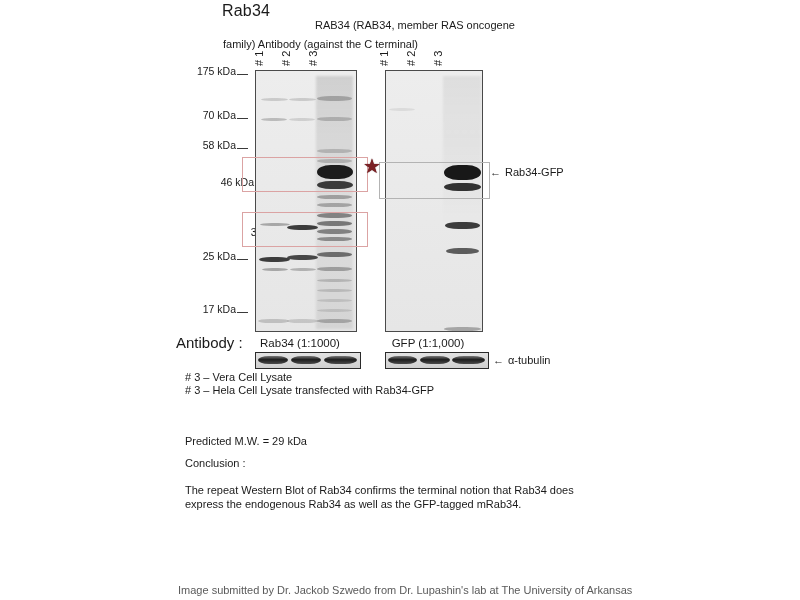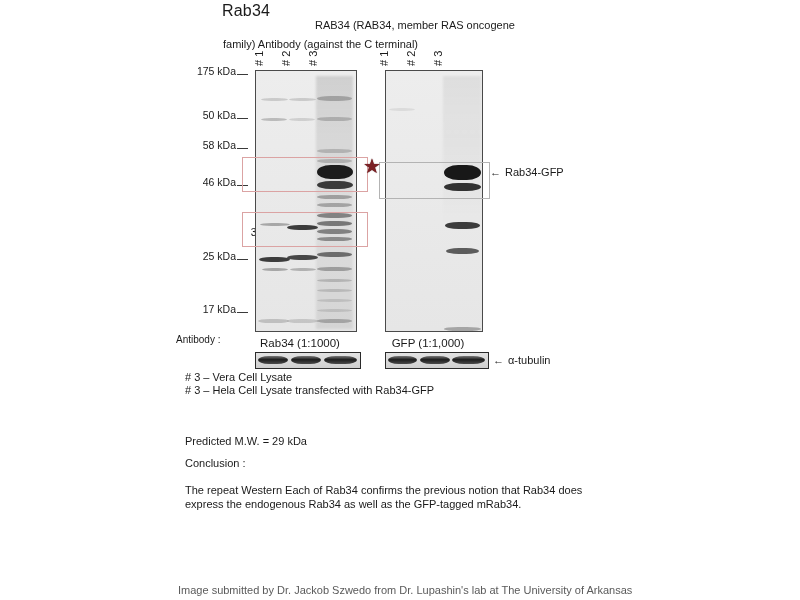--- a/index.html
+++ b/index.html
@@ -32,21 +32,21 @@
   #hl-right{left:379px;top:162px;width:109px;height:35px;border:1px solid #b3b3b3;}
 
   .star{position:absolute;left:363px;top:156px;font-size:20px;line-height:20px;color:#7b2125;
         text-shadow:0 0 1px #40080a;}
 
   .annot{position:absolute;font-size:11px;white-space:nowrap;}
   #annot-rab34gfp{left:490px;top:166px;}
   #annot-tubulin{left:493px;top:354px;}
   .annot .arrow{margin-right:4px;}
 
-  .ab-row-label{position:absolute;left:176px;top:334px;font-size:10px;}
+  .ab-row-label{position:absolute;left:176px;top:334px;font-size:15px;}
   .panel-ab{position:absolute;top:337px;width:100px;text-align:center;font-size:11.5px;white-space:nowrap;}
   #ab-left{left:250px;}
   #ab-right{left:378px;}
 
   .tstrip{position:absolute;top:352px;height:15px;background:linear-gradient(180deg,#e2e2e2,#cfcfcf);
           border:1px solid #2a2a2a;}
   #tstrip-left{left:255px;width:104px;}
   #tstrip-right{left:385px;width:102px;}
   .tband{position:absolute;top:3px;height:8px;border-radius:50%/70%;
          background:linear-gradient(180deg,#777,#1e1e1e 45%,#4a4a4a);filter:blur(.4px);}
@@ -67,23 +67,23 @@
 
   <span class="lane-label" style="left:266px;top:53px;"># 1</span>
   <span class="lane-label" style="left:293px;top:53px;"># 2</span>
   <span class="lane-label" style="left:320px;top:53px;"># 3</span>
 
   <span class="lane-label" style="left:391px;top:53px;"># 1</span>
   <span class="lane-label" style="left:418px;top:53px;"># 2</span>
   <span class="lane-label" style="left:445px;top:53px;"># 3</span>
 
   <div class="mw" style="top:64px;"><span>175 kDa</span><span class="tick"></span></div>
-  <div class="mw" style="top:108px;"><span>50 kDa</span><span class="tick"></span></div>
+  <div class="mw" style="top:108px;"><span>70 kDa</span><span class="tick"></span></div>
   <div class="mw" style="top:138px;"><span>58 kDa</span><span class="tick"></span></div>
-  <div class="mw" style="top:175px;"><span>46 kDa</span><span class="tick"></span></div>
+  <div class="mw" style="top:175px;margin-left:18px;"><span>46 kDa</span><span class="tick"></span></div>
   <div class="mw" style="top:225px;padding-left:48px;"><span>30 kDa</span><span class="tick"></span></div>
   <div class="mw" style="top:249px;"><span>25 kDa</span><span class="tick"></span></div>
   <div class="mw" style="top:302px;"><span>17 kDa</span><span class="tick"></span></div>
 
   <div class="panel" id="left-panel">
     <div class="smear" id="smear-left"></div>
   <div class="band" style="left: 5px; top: 27px; width: 27px; height: 3px; opacity: 0.15;"></div>
       <div class="band" style="left: 33px; top: 27px; width: 27px; height: 3px; opacity: 0.15;"></div>
       <div class="band" style="left: 61px; top: 25px; width: 35px; height: 5px; opacity: 0.25;"></div>
       <div class="band" style="left: 5px; top: 47px; width: 26px; height: 3px; opacity: 0.22;"></div>
@@ -153,16 +153,16 @@
     <span class="arrow">←</span><span>α-tubulin</span>
   </div>
 
   <div class="legend">
     <div># 3 – Vera Cell Lysate</div>
     <div># 3 – Hela Cell Lysate transfected with Rab34-GFP</div>
   </div>
 
   <div class="predicted">Predicted M.W. = 29 kDa</div>
   <div class="concl-head">Conclusion :</div>
-  <div class="concl-text">The repeat Western Each of Rab34 confirms the previous notion that Rab34 does express the endogenous Rab34 as well as the GFP-tagged mRab34.</div>
+  <div class="concl-text">The repeat Western Blot of Rab34 confirms the terminal notion that Rab34 does express the endogenous Rab34 as well as the GFP-tagged mRab34.</div>
 
   <div class="caption">Image submitted by Dr. Jackob Szwedo from Dr. Lupashin's lab at The University of Arkansas</div>
 </div>
 
 </body></html>

